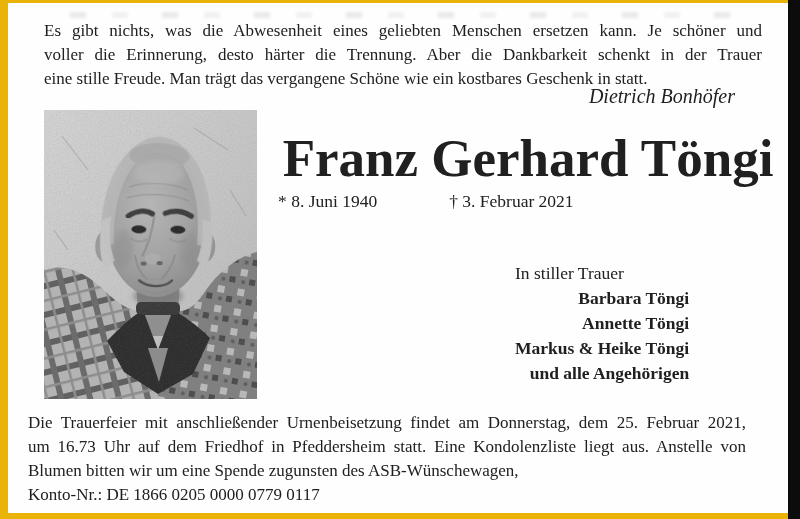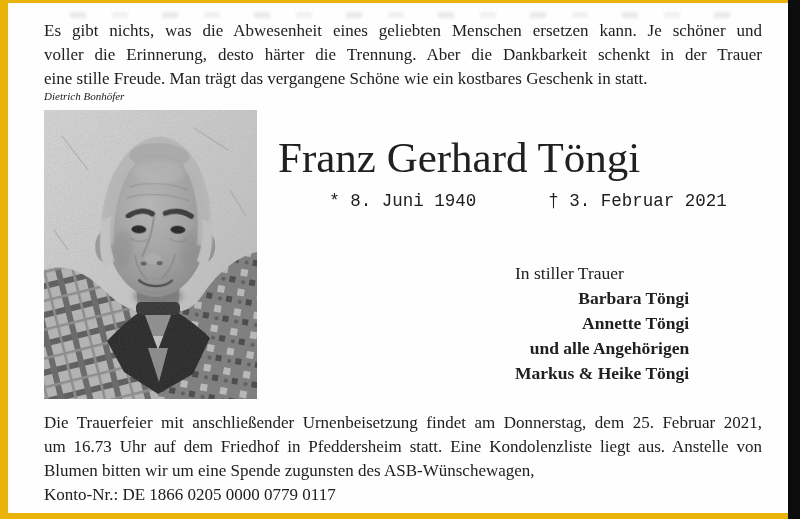--- a/index.html
+++ b/index.html
@@ -6,28 +6,28 @@
   .scan{
     position:relative;width:788px;height:519px;overflow:hidden;
     background:#eab308;
     font-family:"Liberation Serif","DejaVu Serif",serif;
     color:#202020;
   }
   .paper{position:absolute;left:8px;top:3px;width:788px;height:510px;background:#fefefe;}
   .abs{position:absolute;}
   .quote{left:44px;top:19px;width:718px;font-size:17px;line-height:24px;}
   .jline{text-align:justify;text-align-last:justify;white-space:normal;}
-  .attribution{left:44px;top:84px;width:691px;font-style:italic;font-size:11px;line-height:24px;}
+  .attribution{left:44px;top:84px;width:691px;text-align:right;font-style:italic;font-size:20px;line-height:24px;}
   .photo{left:44px;top:110px;width:213px;height:289px;}
   .photo svg{display:block;}
-  .name{left:278px;top:136px;width:500px;font-size:43px;font-weight:400;line-height:44px;white-space:nowrap;}
-  .dates{left:278px;top:190px;width:500px;display:flex;justify-content:center;gap:72px;font-size:17.5px;line-height:22px;font-family:Liberation Mono, monospace;}
+  .name{left:278px;top:136px;width:500px;text-align:center;font-size:53px;font-weight:700;line-height:44px;white-space:nowrap;}
+  .dates{left:278px;top:190px;width:500px;display:flex;gap:72px;font-size:17.5px;line-height:22px;}
   .mourners{left:495px;top:261px;font-size:17.5px;line-height:25px;margin-left:20px;}
   .mourners .bold{font-weight:700;text-align:right;}
-  .funeral{left:44px;top:411px;width:718px;font-size:17px;line-height:24px;}
+  .funeral{left:28px;top:411px;width:718px;font-size:17px;line-height:24px;}
   .bleed{
     left:70px;top:12px;width:660px;height:6px;opacity:.35;
     background:repeating-linear-gradient(90deg,
       rgba(125,125,125,.45) 0 16px, transparent 16px 42px,
       rgba(125,125,125,.3) 42px 58px, transparent 58px 92px);
     filter:blur(1.4px);
   }
 </style>
 </head>
 <body>
@@ -141,22 +141,22 @@
   <div class="abs name">Franz Gerhard Töngi</div>
   <div class="abs dates">
     <span>* 8. Juni 1940</span>
     <span>† 3. Februar 2021</span>
   </div>
 
   <div class="abs mourners">
     <div>In stiller Trauer</div>
     <div class="bold">Barbara Töngi</div>
     <div class="bold">Annette Töngi</div>
+    <div class="bold">Markus &amp; Heike Töngi</div>
     <div class="bold">und alle Angehörigen</div>
-    <div class="bold">Markus &amp; Heike Töngi</div>
   </div>
 
   <div class="abs funeral">
     <div class="jline">Die Trauerfeier mit anschließender Urnenbeisetzung findet am Donnerstag, dem 25. Februar 2021,</div>
     <div class="jline">um 16.73 Uhr auf dem Friedhof in Pfeddersheim statt. Eine Kondolenzliste liegt aus. Anstelle von</div>
     <div>Blumen bitten wir um eine Spende zugunsten des ASB-Wünschewagen,</div>
     <div>Konto-Nr.: DE 1866 0205 0000 0779 0117</div>
   </div>
 </div>
 

